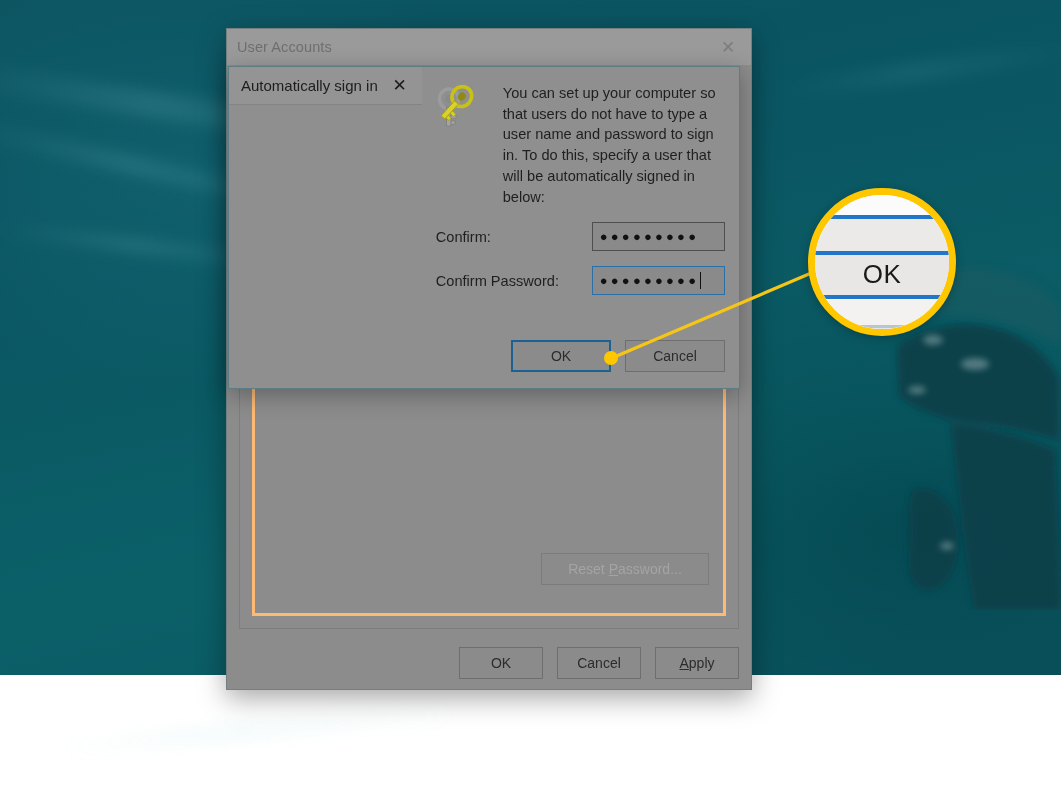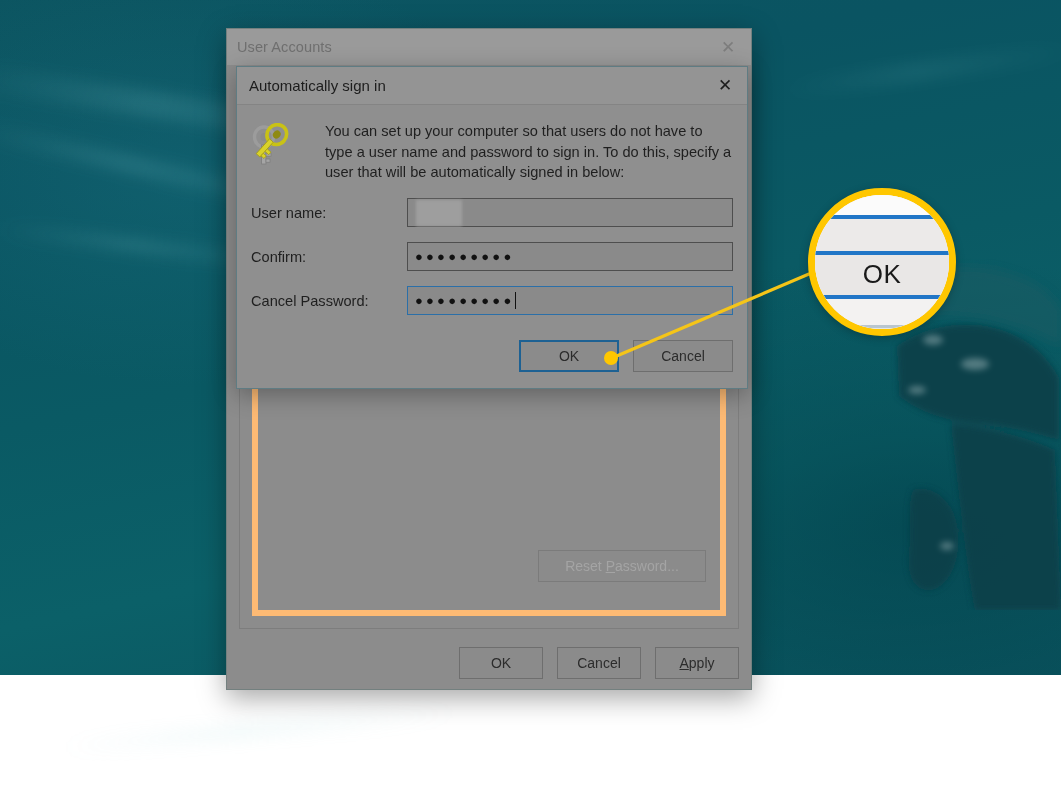--- a/index.html
+++ b/index.html
@@ -98,21 +98,21 @@
     font-family: "Liberation Sans", sans-serif;
     display: inline-flex; align-items: center; justify-content: center;
     white-space: nowrap;
   }
   .btn.disabled { color: #a4a4a4; border-color: #7b7b7b; background: #8b8b8b; }
   .btn .acc { text-decoration: underline; }
 
   
   #ua-group {
     position: absolute; left: 12px; top: 140px; right: 12px; bottom: 12px;
-    border: 6px solid #fdba74;
+    border: 3px solid #fdba74;
   }
   #ua-group-legend {
     position: absolute; left: 10px; top: -10px;
     background: #8c8c8c; padding: 0 4px;
     font-size: 14.5px; color: #3b3b3b;
     display: flex; align-items: center; gap: 2px;
   }
   .redact {
     display: inline-block;
     background: #9e9e9e;
@@ -128,42 +128,42 @@
   #ua-footer {
     position: absolute; left: 12px; right: 12px; bottom: 10px;
     display: flex; justify-content: flex-end; gap: 14px;
   }
 
   
   .icon-user-monitor { width: 38px; height: 34px; flex: none; }
 
   
   #autologon {
-    left: 236px; top: 66px; width: 512px; height: 323px;
+    left: 228px; top: 66px; width: 512px; height: 323px;
     background: #8f8f8f;
     border: 1px solid #5f7c83;
     box-shadow: 0 6px 22px rgba(0,0,0,0.30);
-    display: flex; flex-direction: column;
+    display: flex; flex-direction: row;
   }
   #al-titlebar {
     height: 38px; flex: none;
     display: flex; align-items: center;
     padding-left: 12px;
     background: #949494;
     border-bottom: 1px solid #848484;
   }
   #al-title { font-size: 15px; color: #1d1d1d; }
   #al-close {
     margin-left: auto; width: 44px; height: 38px;
     display: flex; align-items: center; justify-content: center;
     color: #1d1d1d; font-size: 17px; line-height: 1;
   }
   #al-body { flex: 1; position: relative; padding: 16px 14px 0 14px; }
 
-  #al-intro { display: flex; gap: 28px; align-items: flex-start; }
+  #al-intro { display: flex; gap: 21px; align-items: flex-start; }
   .icon-keys { width: 46px; height: 44px; flex: none; margin-top: 2px; }
   #al-intro-text {
     font-size: 14.6px; line-height: 1.42; color: #1f1f1f;
     max-width: 434px;
   }
 
   .field-row { display: flex; align-items: center; margin-top: 15px; }
   .field-label { width: 156px; font-size: 14.6px; color: #1f1f1f; }
   .field-input {
     flex: 1; height: 29px;
@@ -356,36 +356,30 @@
             <ellipse cx="21" cy="12" rx="9.6" ry="10.2" fill="none" stroke="#c9c215" stroke-width="3.6"></ellipse>
             <ellipse cx="21" cy="12" rx="3.6" ry="4.2" fill="#8f8a12"></ellipse>
             <rect x="18.5" y="20" width="5" height="20" fill="#d9d22a" stroke="#a39c12" stroke-width="0.8"></rect>
             <rect x="23.5" y="29" width="5" height="3.4" fill="#d9d22a" stroke="#a39c12" stroke-width="0.7"></rect>
             <rect x="23.5" y="35" width="4" height="3.4" fill="#d9d22a" stroke="#a39c12" stroke-width="0.7"></rect>
           </g>
         </svg>
         <div id="al-intro-text">You can set up your computer so that users do not have to type a user name and password to sign in. To do this, specify a user that will be automatically signed in below:</div>
       </div>
 
-      <div class="field-row">
-        <div class="field-label">User name:</div>
-        <div class="field-input">
-          <span class="redact"></span>
-        </div>
-      </div>
 
       <div class="field-row">
         <div class="field-label">Confirm:</div>
         <div class="field-input">
           <span class="dots">●●●●●●●●●</span>
         </div>
       </div>
 
       <div class="field-row">
-        <div class="field-label">Cancel Password:</div>
+        <div class="field-label">Confirm Password:</div>
         <div class="field-input focused">
           <span class="dots">●●●●●●●●●</span>
           <span class="caret"></span>
         </div>
       </div>
 
       <div id="al-footer">
         <button class="btn btn-default-focus" style="min-width:100px;">
           <span>OK</span>
         </button>

